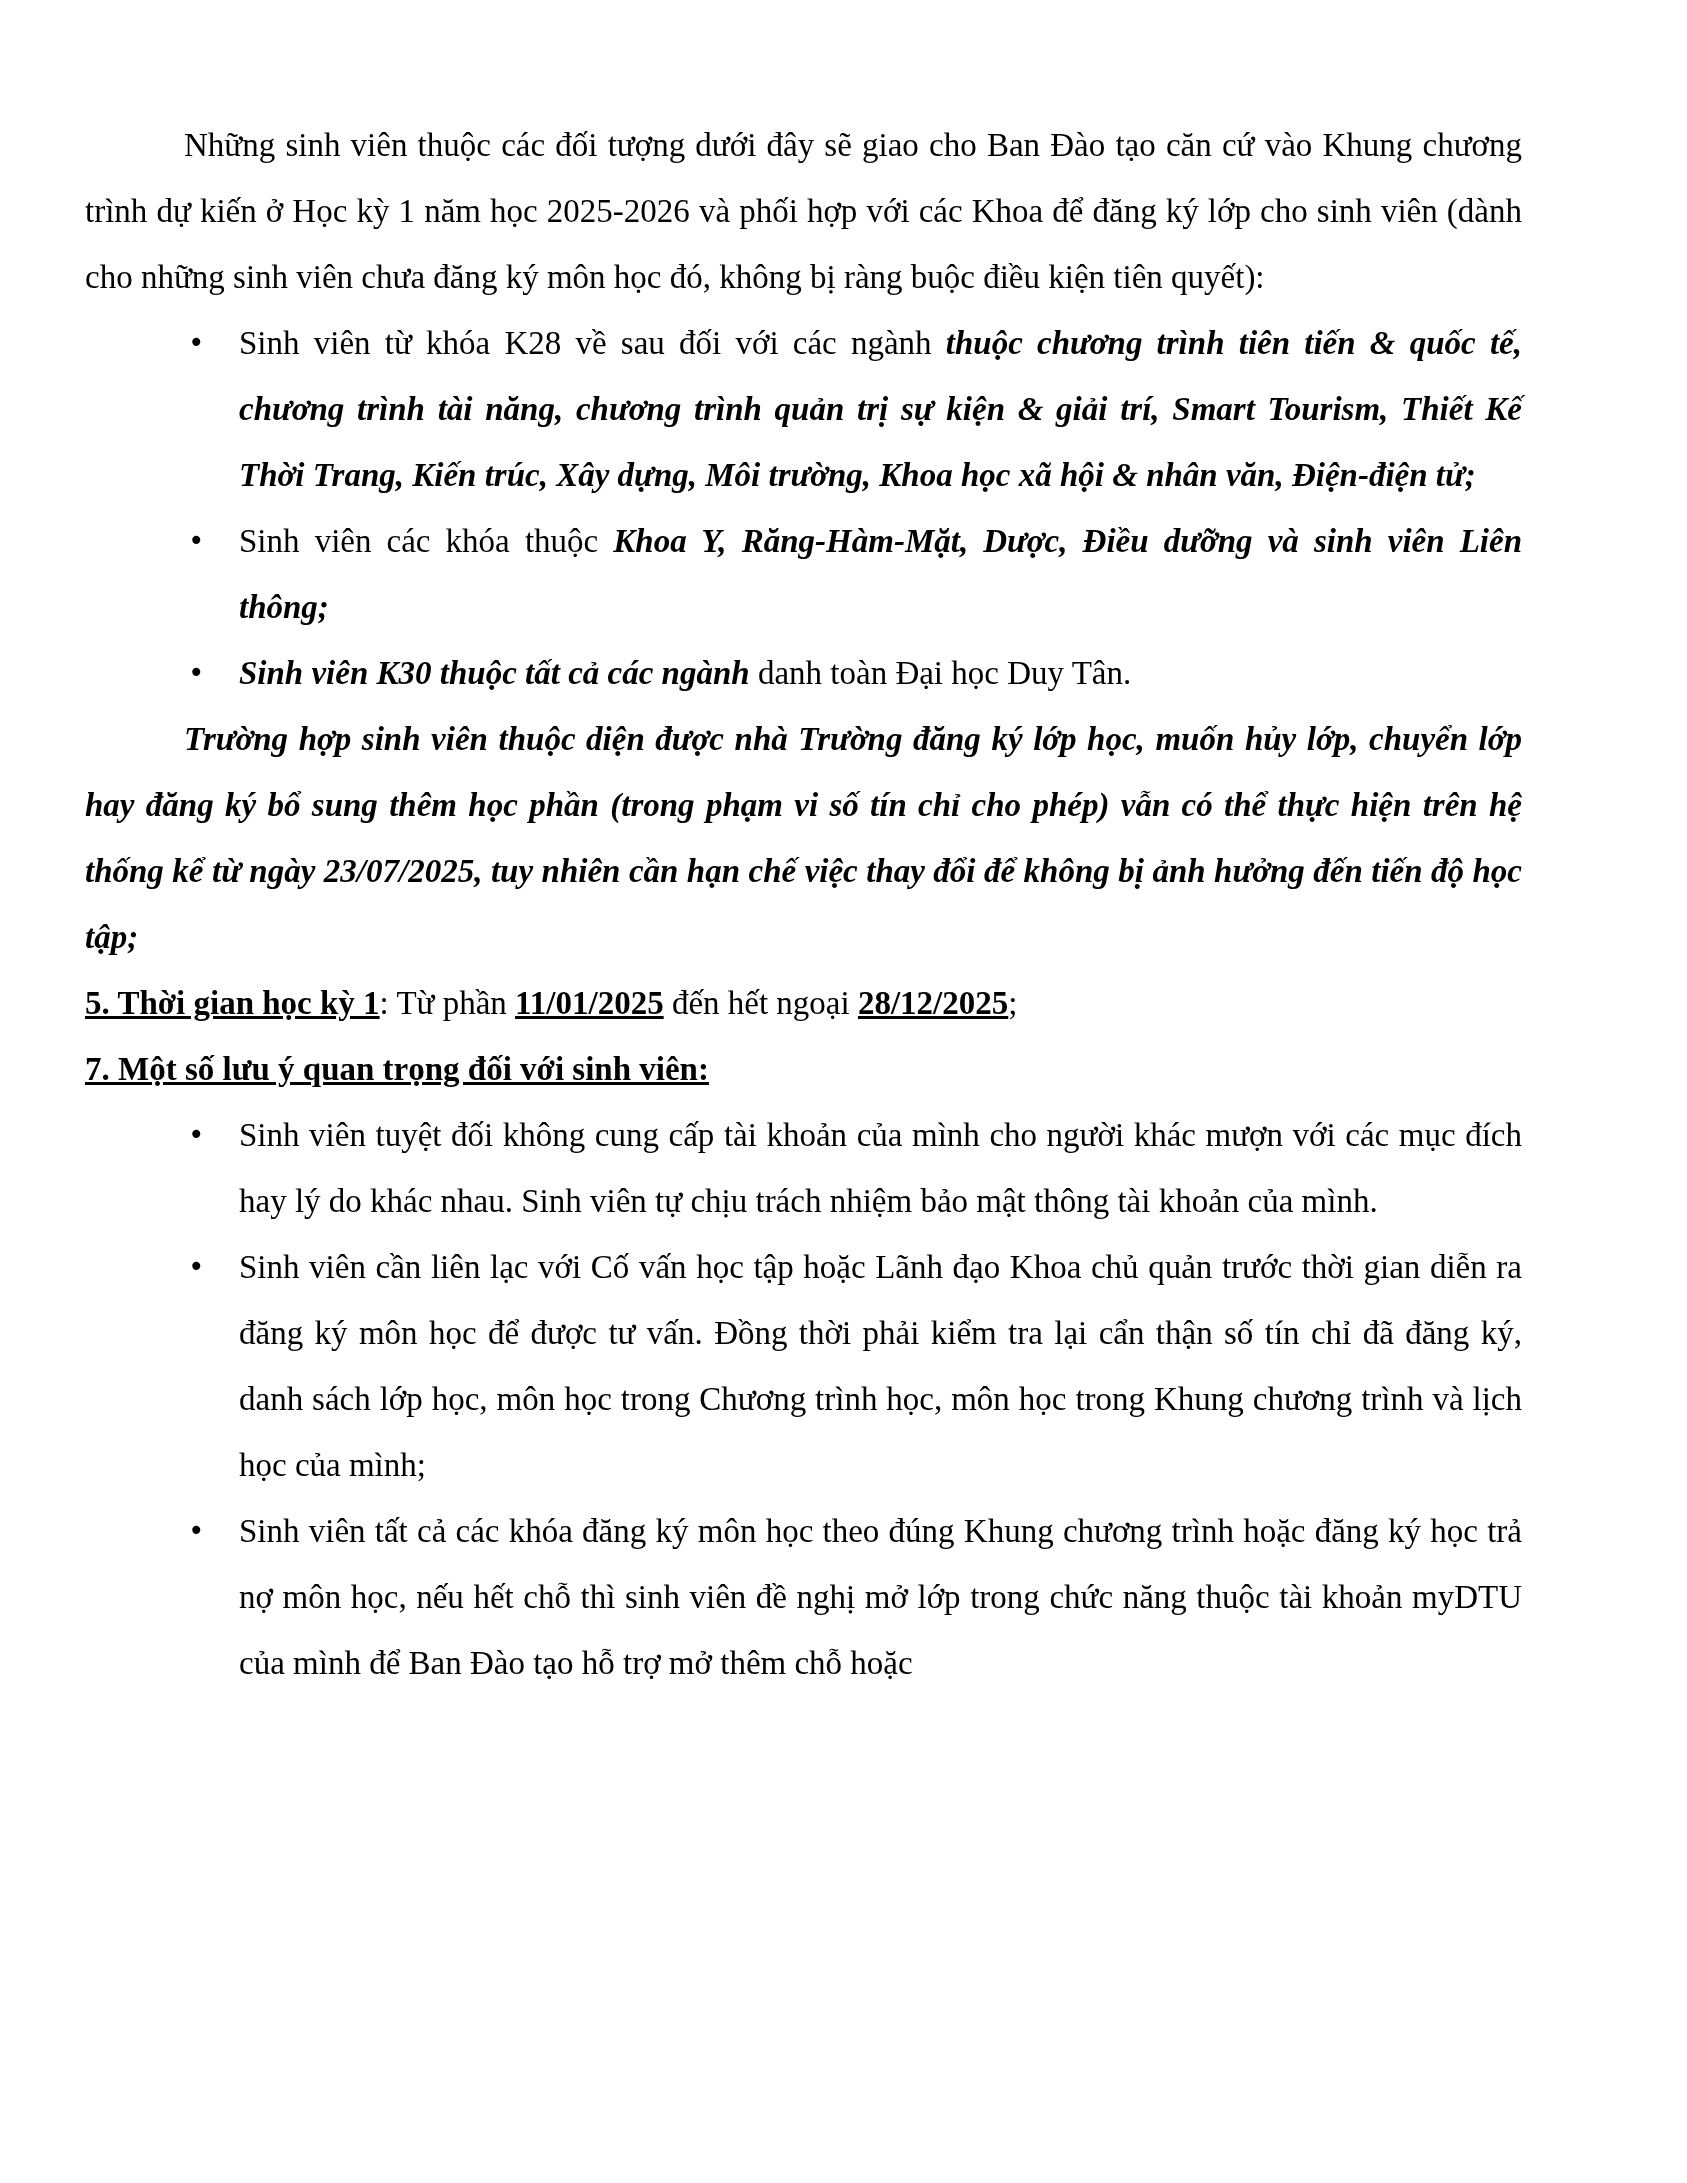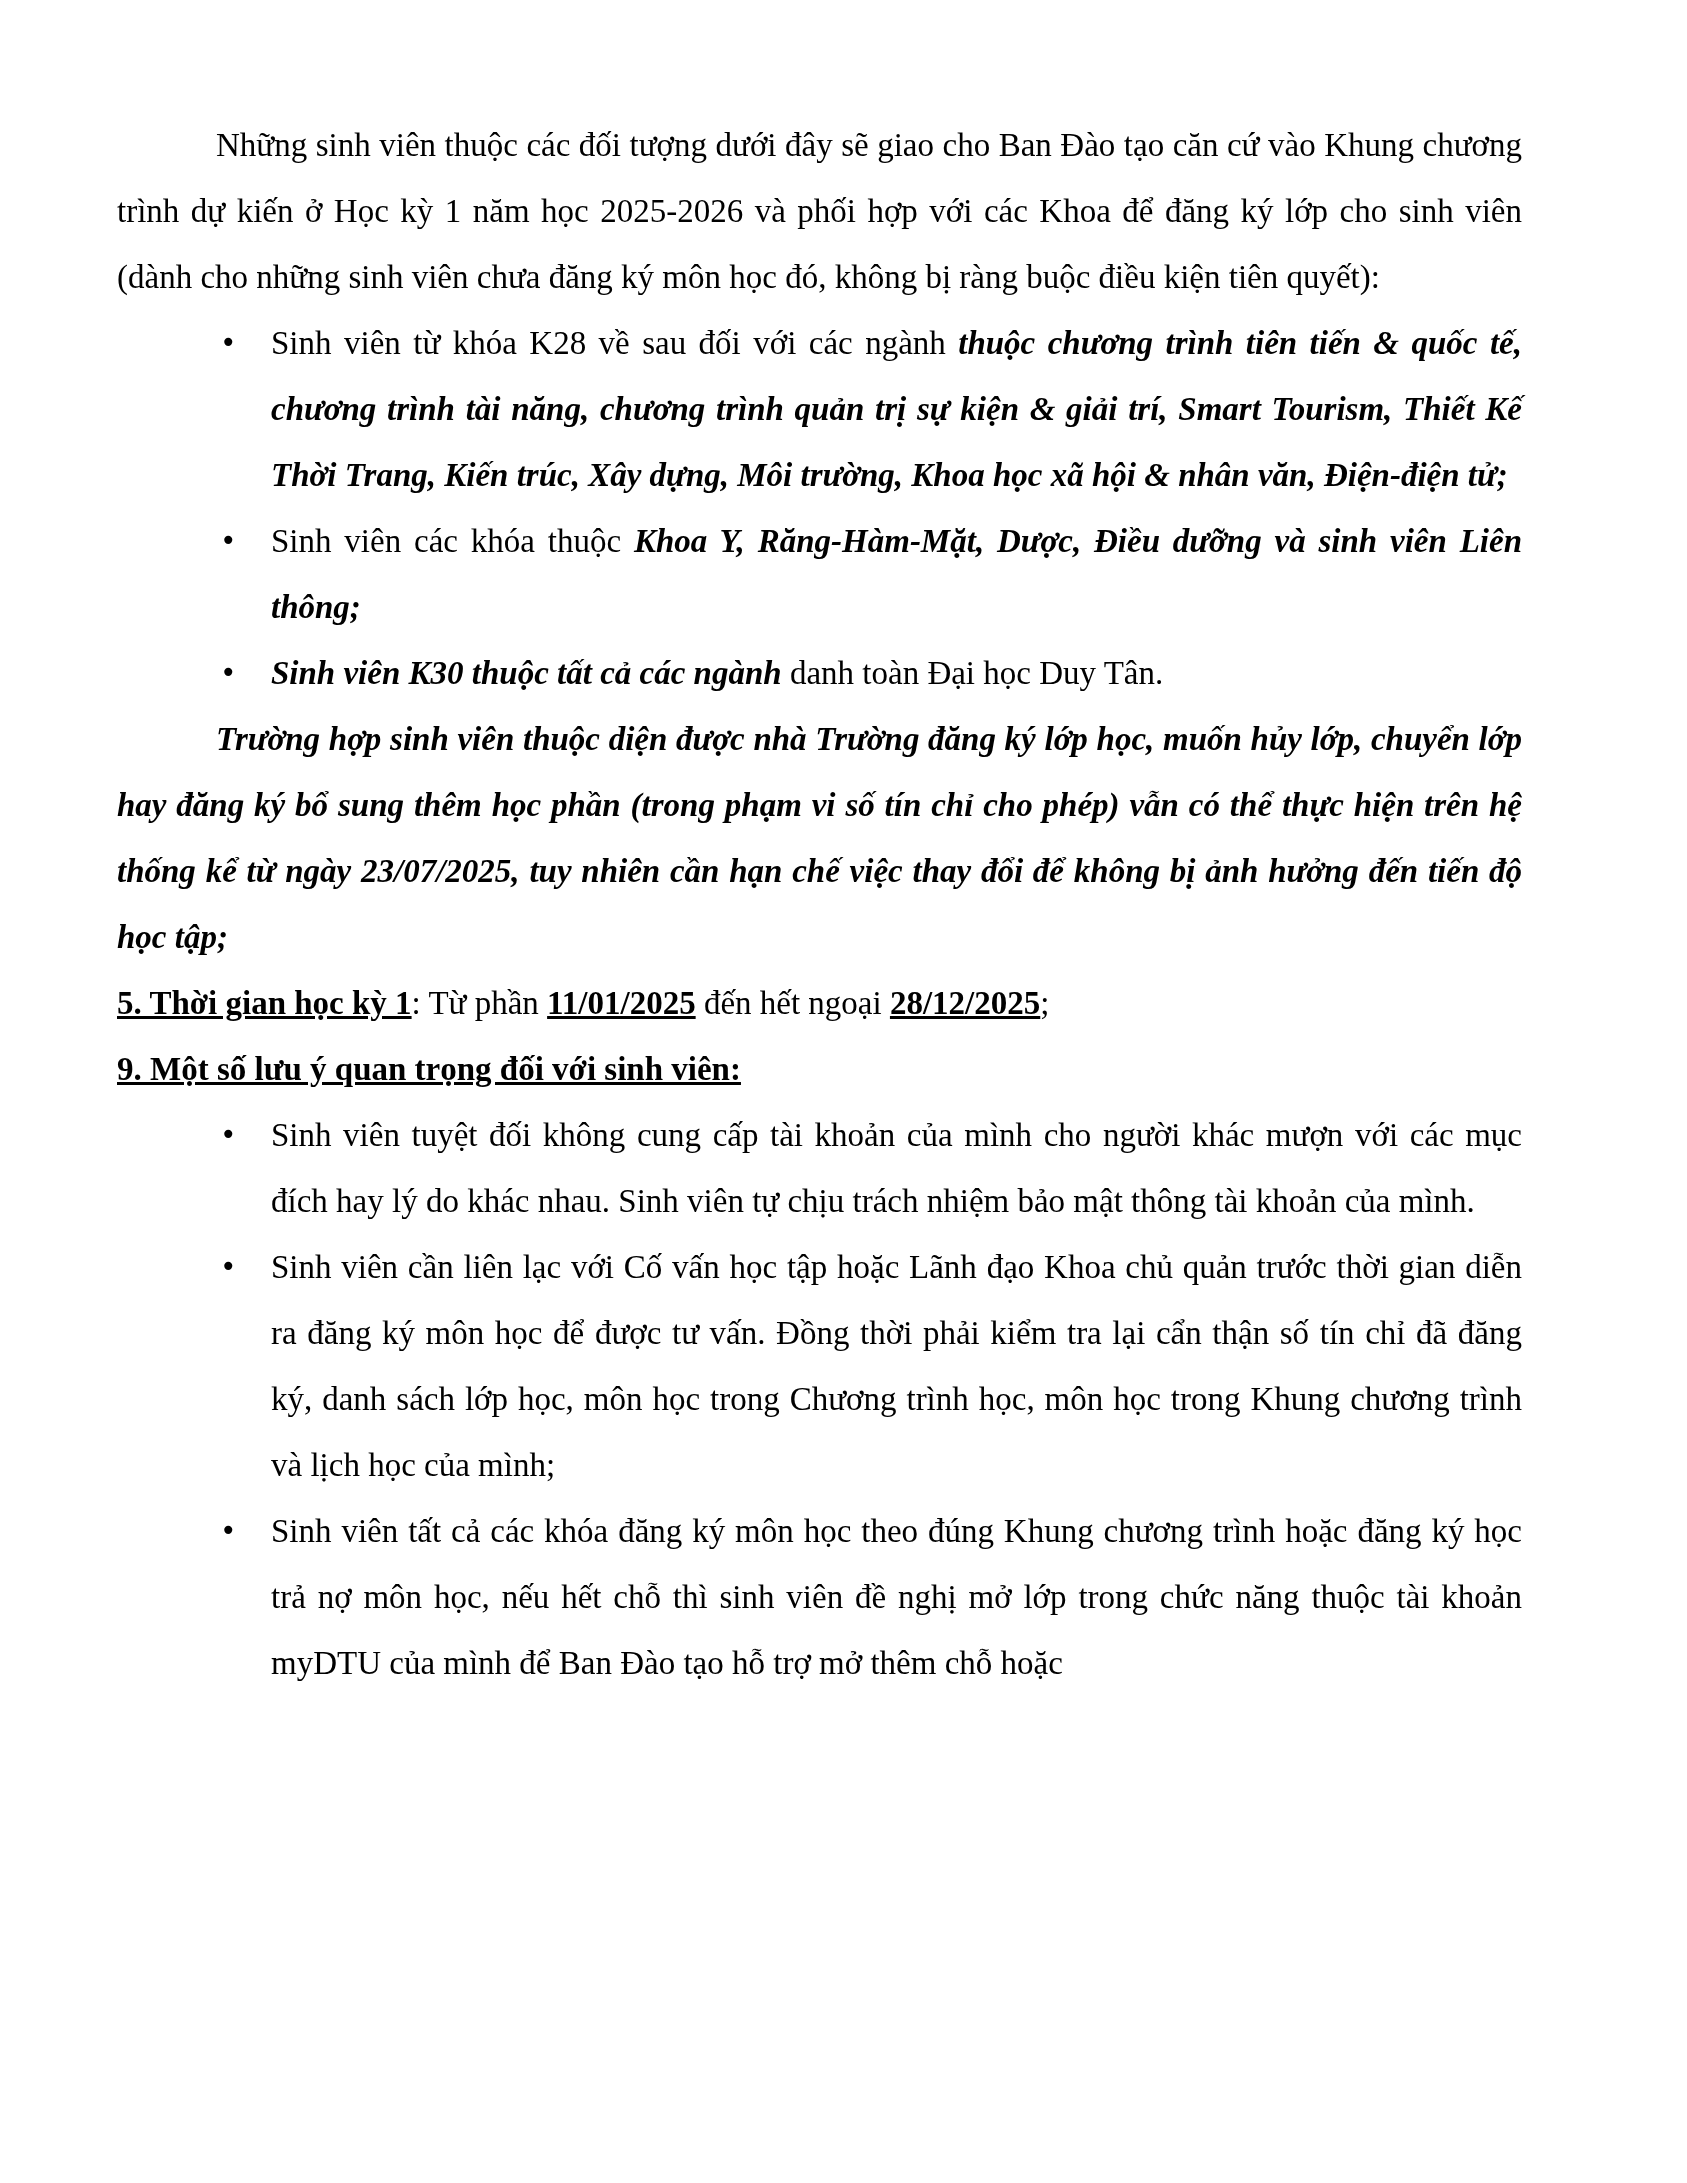--- a/index.html
+++ b/index.html
@@ -7,21 +7,21 @@
     width: 1687px;
     height: 2183px;
     background: #ffffff;
     color: #000000;
     font-family: "Liberation Serif", "DejaVu Serif", serif;
     font-size: 33px;
     line-height: 66px;
     overflow: hidden;
   }
   .doc {
-    padding: 112px 165px 0 117px;
+    padding: 112px 165px 0 85px;
   }
   .para {
     margin: 0;
     text-align: justify;
   }
   .indent { text-indent: 99px; }
   .bullet {
     margin: 0;
     position: relative;
     padding-left: 154px;
@@ -48,21 +48,21 @@
 
   <p class="bullet"><span class="marker">•</span><span>Sinh viên các khóa thuộc </span><span class="bi">Khoa Y, Răng-Hàm-Mặt, Dược, Điều dưỡng và sinh viên Liên thông;</span></p>
 
   <p class="bullet"><span class="marker">•</span><span class="bi">Sinh viên K30 thuộc tất cả các ngành </span><span>danh toàn Đại học Duy Tân.</span></p>
 
   <p class="para indent"><span class="bi">Trường hợp sinh viên thuộc diện được nhà Trường đăng ký lớp học, muốn hủy lớp, chuyển lớp hay đăng ký bổ sung thêm học phần (trong phạm vi số tín chỉ cho phép) vẫn có thể thực hiện trên hệ thống kể từ ngày 23/07/2025, tuy nhiên cần hạn chế việc thay đổi để không bị ảnh hưởng đến tiến độ học tập;</span></p>
 
   <p class="para"><span class="b">5. Thời gian học kỳ 1</span><span>: Từ phần </span><span class="b">11/01/2025</span><span> đến hết ngoại </span><span class="b">28/12/2025</span><span>;</span></p>
 
 
-  <p class="para"><span class="b">9. Một số lưu ý quan trọng đối với sinh viên:</span></p>
+  <p class="para"><span class="b">7. Một số lưu ý quan trọng đối với sinh viên:</span></p>
 
   <p class="bullet"><span class="marker">•</span><span>Sinh viên tuyệt đối không cung cấp tài khoản của mình cho người khác mượn với các mục đích hay lý do khác nhau. Sinh viên tự chịu trách nhiệm bảo mật thông tài khoản của mình.</span></p>
 
   <p class="bullet"><span class="marker">•</span><span>Sinh viên cần liên lạc với Cố vấn học tập hoặc Lãnh đạo Khoa chủ quản trước thời gian diễn ra đăng ký môn học để được tư vấn. Đồng thời phải kiểm tra lại cẩn thận số tín chỉ đã đăng ký, danh sách lớp học, môn học trong Chương trình học, môn học trong Khung chương trình và lịch học của mình;</span></p>
 
   <p class="bullet"><span class="marker">•</span><span>Sinh viên tất cả các khóa đăng ký môn học theo đúng Khung chương trình hoặc đăng ký học trả nợ môn học, nếu hết chỗ thì sinh viên đề nghị mở lớp trong chức năng thuộc tài khoản myDTU của mình để Ban Đào tạo hỗ trợ mở thêm chỗ hoặc</span></p>
 
 </div>
 
 

